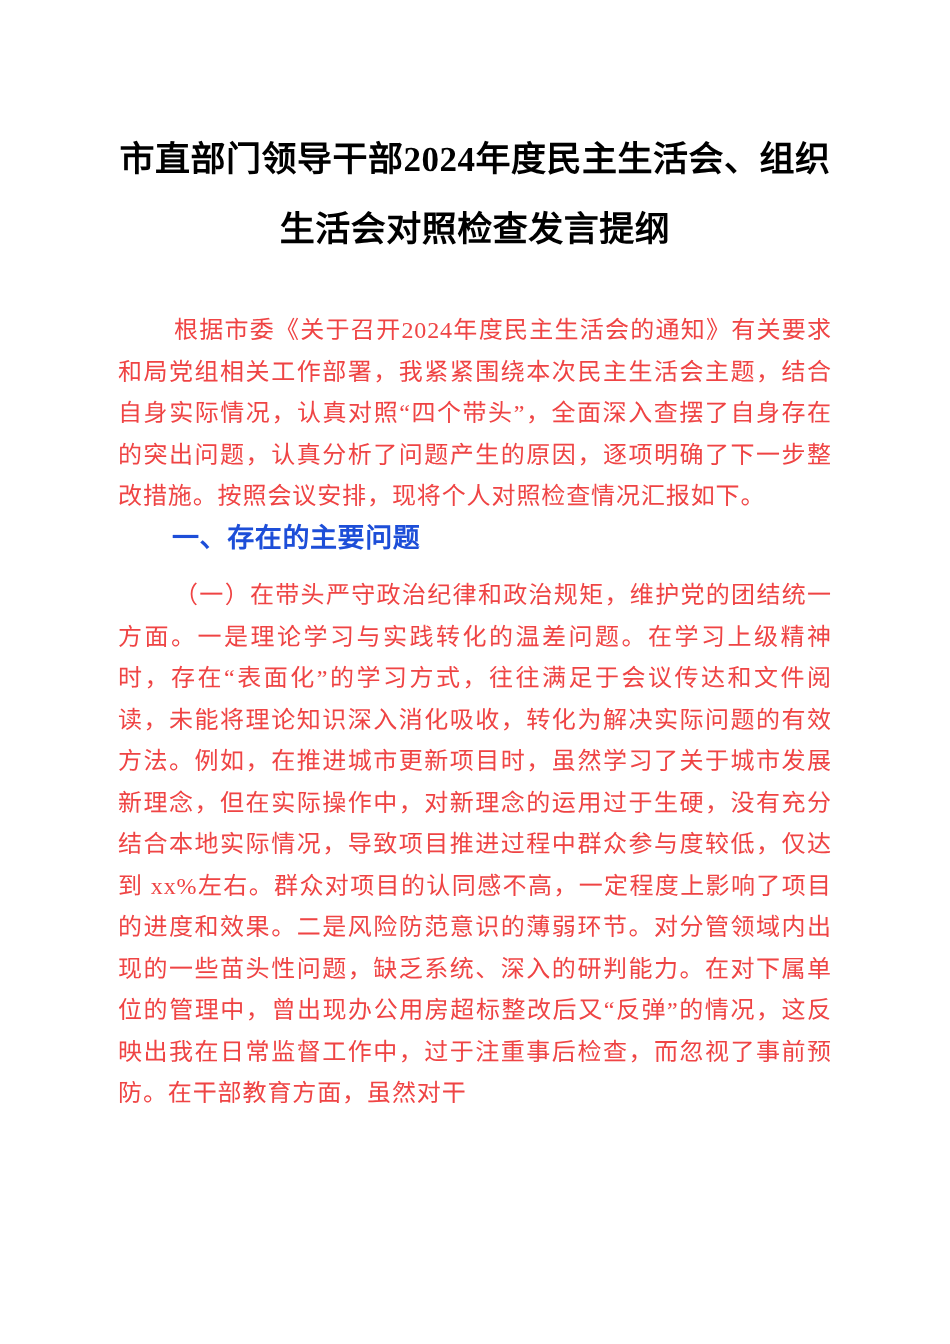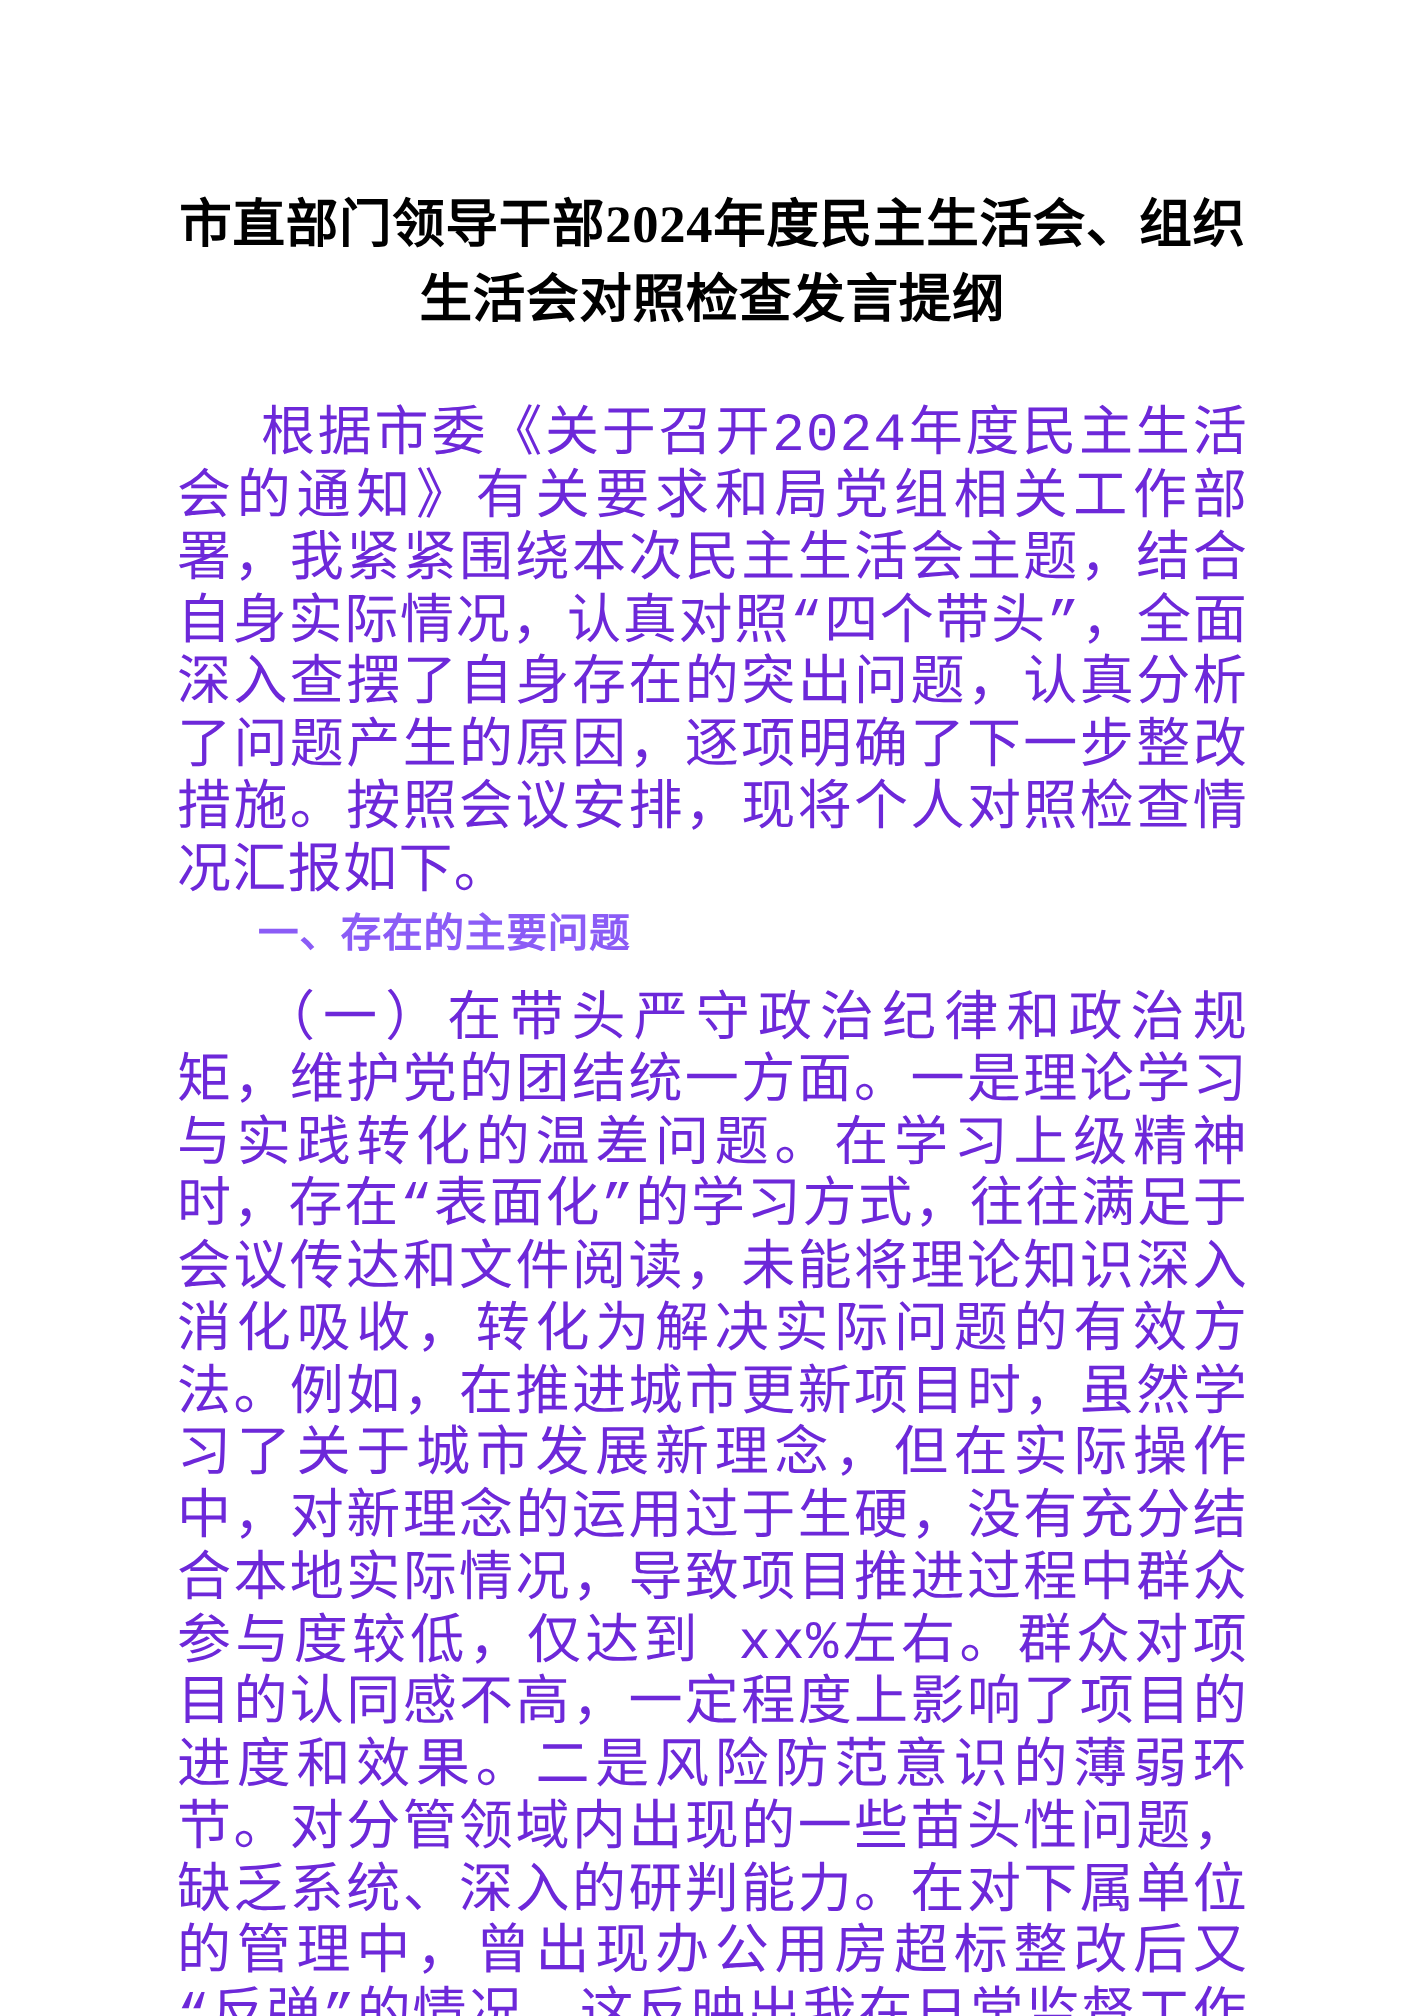--- a/index.html
+++ b/index.html
@@ -34,53 +34,53 @@
     width: 714px;
   }
 
   
   .doc-title {
     margin: 0;
     padding: 0;
     font-family: "Liberation Serif", "DejaVu Serif", serif;
     font-weight: bold;
     font-size: 35px;
-    line-height: 50px;
+    line-height: 70px;
     text-align: center;
     letter-spacing: 0.5px;
     color: #000000;
     padding-top: 125px;
     text-rendering: geometricPrecision;
   }
 
   
   .h1-section {
     margin: 0;
     padding: 0;
     font-family: "Liberation Sans", "DejaVu Sans", sans-serif;
     font-weight: bold;
     font-size: 27px;
     line-height: 41.5px;
     text-indent: 54px;
     letter-spacing: 0.6px;
-    color: #8b5cf6;
+    color: #1d4ed8;
   }
 
   
   .para {
     margin: 0;
     padding: 0;
-    font-family: Liberation Mono, monospace;
-    font-size: 36px;
+    font-family: Liberation Serif, serif;
+    font-size: 24px;
     line-height: 41.5px;
     text-indent: 56px;
     text-align: justify;
     text-justify: inter-character;
     letter-spacing: 0.9px;
-    color: #6d28d9;
+    color: #ef4444;
     word-break: break-all;
   }
 
   .para.first-para {
     margin-top: 45px;
   }
 
   .para.after-heading {
     margin-top: 16px;
   }

